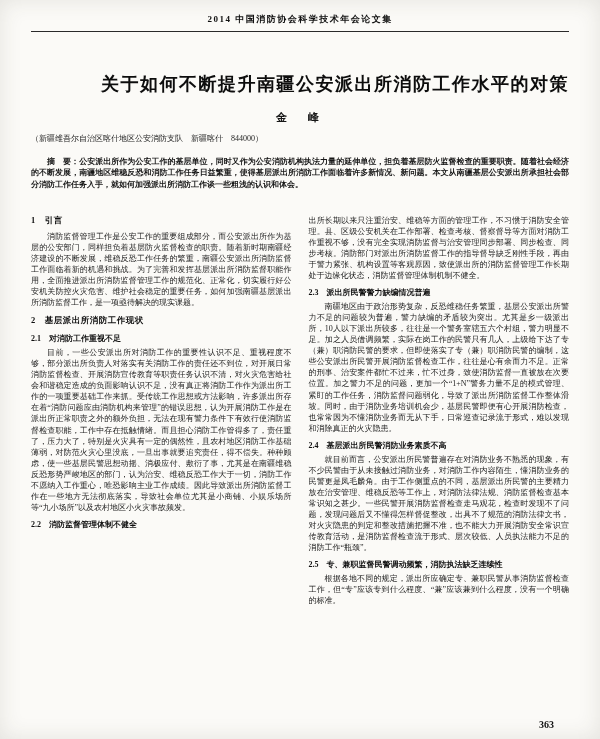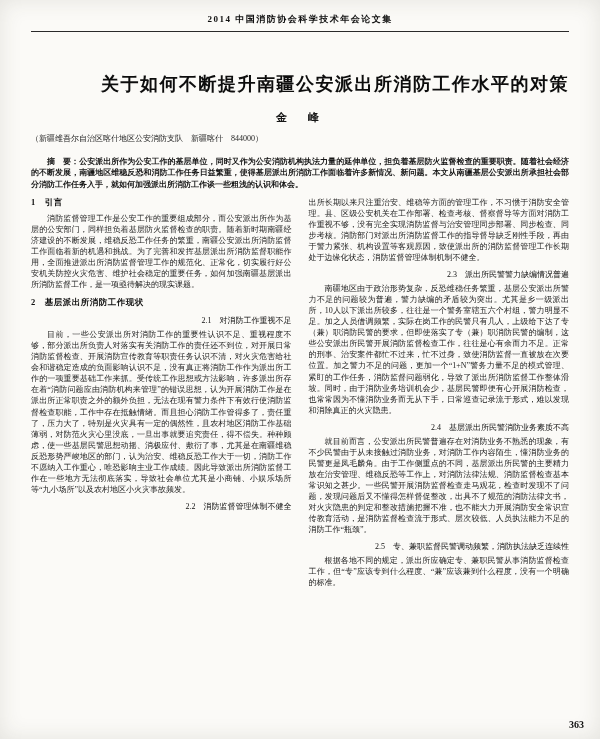--- a/index.html
+++ b/index.html
@@ -52,51 +52,50 @@
     font-size:8px;
     line-height:1.42;
     text-align:justify;
     font-weight:bold;
     color:#161616;
     text-indent:2em;
   }
   .columns {
     display:flex;
     gap:17px;
-    margin-top:6px;
+    margin-top:24px;
     height:502px;
     overflow:hidden;
   }
   .col { flex:1; min-width:0; }
   .col > :first-child { margin-top:1px; }
   .sec-h1 {
     font-size:8.5px;
     font-weight:bold;
     margin:7px 0 4px;
     letter-spacing:0.5px;
     color:#101010;
   }
   .sec-h2 {
     font-size:8px;
-    font-weight:normal;
+    font-weight:bold;
     margin:6px 0 3px;
     color:#101010;
-    text-align:right;
   }
   .body {
     font-size:8px;
     line-height:1.38;
     text-align:justify;
     text-indent:2em;
     color:#1c1c1c;
   }
   .no-indent { text-indent:0; }
   .page-number {
     position:absolute;
-    right:16px;
+    right:46px;
     bottom:9px;
     font-size:10px;
     font-weight:bold;
     color:#101010;
   }
 </style>
 </head>
 <body>
 
 <div class="page">

